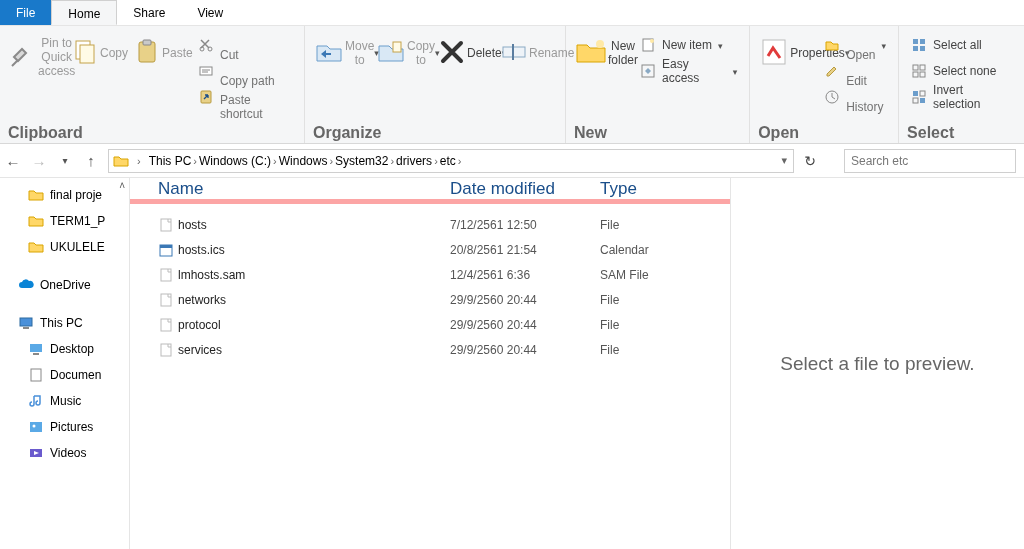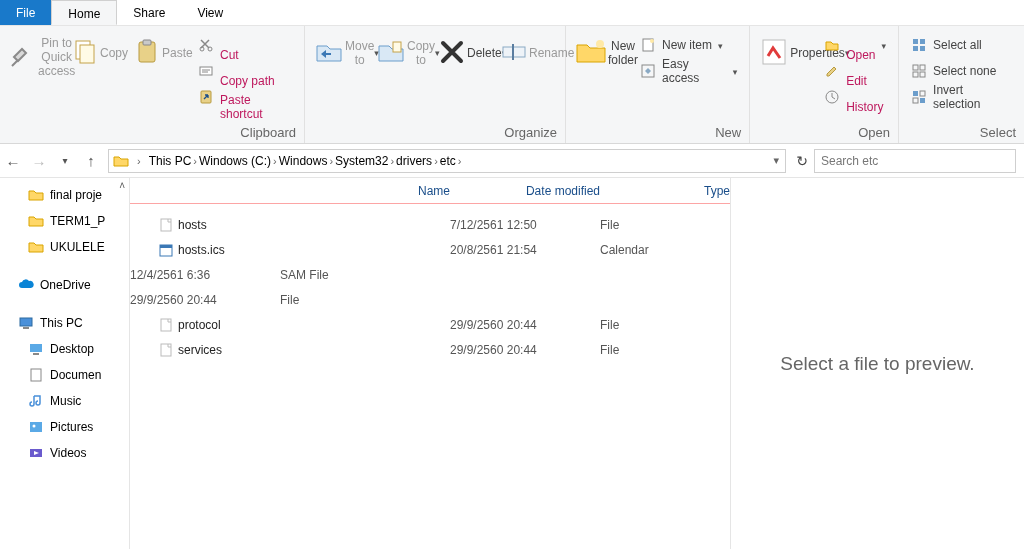--- a/index.html
+++ b/index.html
@@ -8,58 +8,58 @@
   
   .tabs { display: flex; height: 26px; background: #fff; border-bottom: 1px solid #e5e5e5; }
   .tab { padding: 0 16px; line-height: 26px; font-size: 12px; cursor: default; }
   .tab.file { background: #1979ca; color: #fff; }
   .tab.active { background: #f5f6f7; border: 1px solid #d0d0d0; border-bottom-color: #f5f6f7; position: relative; top: 0; }
 
   
   .ribbon { display: flex; height: 118px; background: #f5f6f7; border-bottom: 1px solid #d8d8d8; }
   .group { display: flex; flex-direction: column; border-right: 1px solid #e1e1e1; padding: 4px 8px 2px 8px; }
   .group-body { flex: 1; display: flex; align-items: flex-start; gap: 4px; }
-  .group-label { text-align: right; font-size: 13px; color: #666; line-height: 16px; height: 16px; }
+  .group-label { text-align: left; font-size: 16px; color: #666; line-height: 16px; height: 16px; font-weight: bold; }
 
   .big-btn { display: flex; flex-direction: row; align-items: center; width: 58px; padding-top: 4px; cursor: default; }
   .big-btn .icon-box { width: 36px; height: 36px; display:flex; align-items:center; justify-content:center; }
   .big-btn .lbl { font-size: 12px; color: #444; text-align: center; line-height: 14px; padding-top: 2px; }
   .big-btn.disabled .lbl { color: #9a9a9a; }
   .caret { font-size: 9px; color: #555; padding-top: 1px; }
 
   .small-stack { display: flex; flex-direction: column; gap: 4px; padding-top: 4px; }
   .small-btn { display: flex; align-items: center; gap: 6px; height: 22px; padding: 0 4px; cursor: default; }
   .small-btn .sm-ic { width:16px; height:16px; display:flex; align-items:center; justify-content:center; }
   .small-btn .sm-lbl { font-size: 12px; color: #444; }
-  .small-btn.disabled .sm-lbl { color: #be185d; margin-top: 20px; }
+  .small-btn.disabled .sm-lbl { color: #737373; margin-top: 20px; }
 
   
   .addr-row { display:flex; align-items:center; height: 34px; border-bottom: 1px solid #e5e5e5; }
   .nav-btn { width: 26px; text-align:center; color:#555; font-size:15px; cursor:default; }
   .nav-btn.disabled { color:#bbb; }
   .addr-box { flex:1; display:flex; align-items:center; height:24px; border:1px solid #cfcfcf; margin:0 4px; padding:0 4px; font-size:12px; gap:6px; }
   .addr-box .folder-ic { width:16px; height:16px; }
   .crumb { color:#000; cursor:default; }
   .crumb-sep { color:#666; font-size:11px; padding:0 2px; }
   .addr-refresh { width:24px; text-align:center; color:#444; font-size:14px; cursor:default; }
-  .search-box { width:202px; height:24px; border:1px solid #cfcfcf; margin-right:8px; padding:0 6px; font-size:12px; color:#777; line-height:22px; }
+  .search-box { width:172px; height:24px; border:1px solid #cfcfcf; margin-right:8px; padding:0 6px; font-size:12px; color:#777; line-height:22px;margin-left:22px; }
 
   
   .content { display:flex; height: calc(549px - 26px - 118px - 34px); }
 
   
   .navpane { width:130px; border-right:1px solid #e5e5e5; overflow:hidden; padding-top:4px; position:relative; }
   .nav-scroll-up { position:absolute; top:2px; right:4px; font-size:10px; color:#555; }
   .nav-item { display:flex; align-items:center; gap:6px; height:26px; padding-left:18px; font-size:12px; color:#000; white-space:nowrap; cursor:default; }
   .nav-item.sub { padding-left:28px; }
   .nav-item .nv-ic { width:16px; height:16px; flex:0 0 16px; }
 
   
   .listpane { flex:1; display:flex; flex-direction:column; border-right:1px solid #e5e5e5; }
-  .cols { display:flex; height:26px; align-items:center; border-bottom:1px solid #fca5a5; font-size:12px; color:#1a4e8a;text-align:right; }
+  .cols { display:flex; height:26px; align-items:center; border-bottom:5px solid #fca5a5; font-size:17px; color:#1a4e8a; }
   .col-name { width:320px; padding-left:28px; }
   .col-date { width:150px; }
   .col-type { width:130px; }
   .rows { flex:1; padding-top:8px; }
   .file-row { display:flex; height:25px; align-items:center; font-size:12px; color:#222; }
   .file-row .c-name { width:320px; padding-left:28px; display:flex; align-items:center; gap:4px; }
   .file-row .c-date { width:150px; color:#555; }
   .file-row .c-type { width:130px; color:#555; }
   .file-ic { width:16px; height:16px; flex:0 0 16px; }
 
@@ -456,53 +456,71 @@
                 <rect x="2" y="3" width="12" height="11" fill="#fff" stroke="#3b78b5"></rect>
                 <rect x="2" y="3" width="12" height="3" fill="#3b78b5"></rect>
               </svg>
             </span>
             <span>hosts.ics</span>
           </div>
           <div class="c-date">20/8/2561 21:54</div>
           <div class="c-type">Calendar</div>
         </div>
         <div class="file-row">
+          <div class="c-name">
+            <span class="file-ic">
+              <svg width="16" height="16" viewBox="0 0 16 16">
+                <rect x="3" y="2" width="10" height="12" fill="#fff" stroke="#bbb"></rect>
+                <path d="M10 2 v3 h3" fill="none" stroke="#bbb"></path>
+              </svg>
+            </span>
+            <span>lmhosts.sam</span>
+          </div>
           <div class="c-date">12/4/2561 6:36</div>
           <div class="c-type">SAM File</div>
-        </div>
-        <div class="file-row">
-          <div class="c-date">29/9/2560 20:44</div>
-          <div class="c-type">File</div>
         </div>
         <div class="file-row">
           <div class="c-name">
             <span class="file-ic">
               <svg width="16" height="16" viewBox="0 0 16 16">
                 <rect x="3" y="2" width="10" height="12" fill="#fff" stroke="#bbb"></rect>
                 <path d="M10 2 v3 h3" fill="none" stroke="#bbb"></path>
               </svg>
             </span>
-            <span>protocol</span>
+            <span>networks</span>
           </div>
           <div class="c-date">29/9/2560 20:44</div>
           <div class="c-type">File</div>
         </div>
         <div class="file-row">
           <div class="c-name">
             <span class="file-ic">
               <svg width="16" height="16" viewBox="0 0 16 16">
                 <rect x="3" y="2" width="10" height="12" fill="#fff" stroke="#bbb"></rect>
                 <path d="M10 2 v3 h3" fill="none" stroke="#bbb"></path>
               </svg>
             </span>
-            <span>services</span>
+            <span>protocol</span>
           </div>
           <div class="c-date">29/9/2560 20:44</div>
           <div class="c-type">File</div>
         </div>
+        <div class="file-row">
+          <div class="c-name">
+            <span class="file-ic">
+              <svg width="16" height="16" viewBox="0 0 16 16">
+                <rect x="3" y="2" width="10" height="12" fill="#fff" stroke="#bbb"></rect>
+                <path d="M10 2 v3 h3" fill="none" stroke="#bbb"></path>
+              </svg>
+            </span>
+            <span>services</span>
+          </div>
+          <div class="c-date">29/9/2560 20:44</div>
+          <div class="c-type">File</div>
+        </div>
       </div>
   </div>
 
   <div class="preview">
     <span>Select a file to preview.</span>
   </div>
 
 </div>
 
 </body></html>

